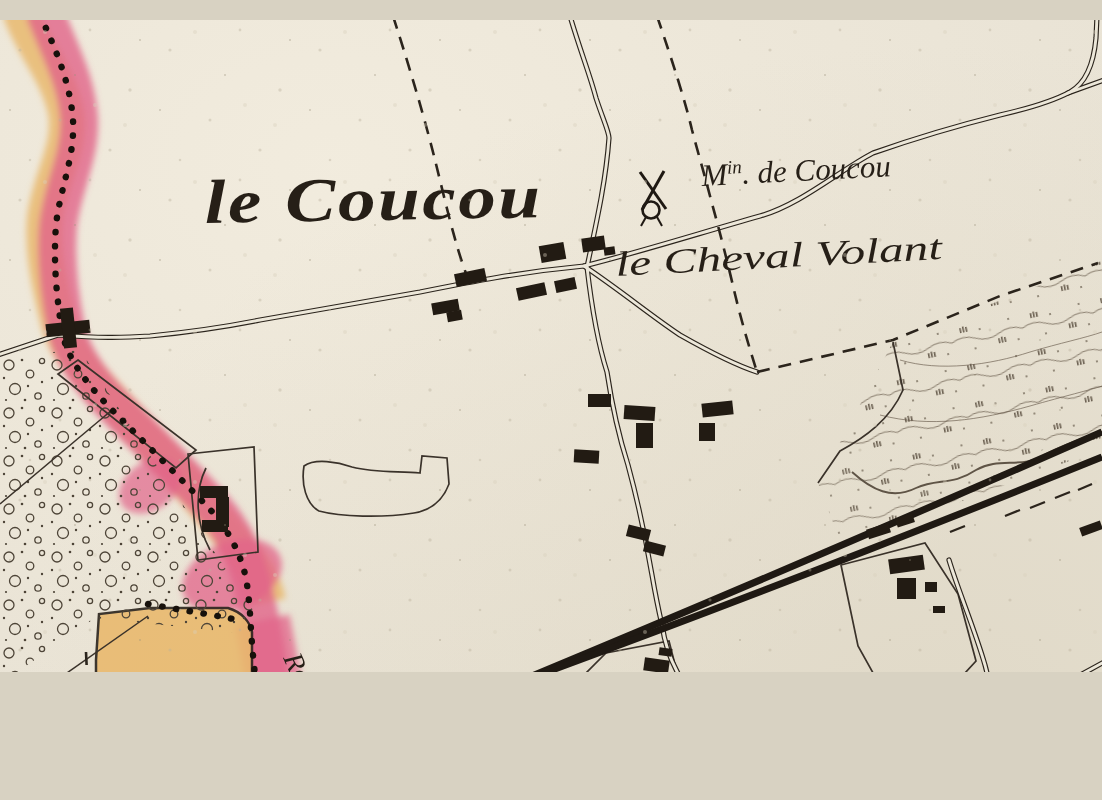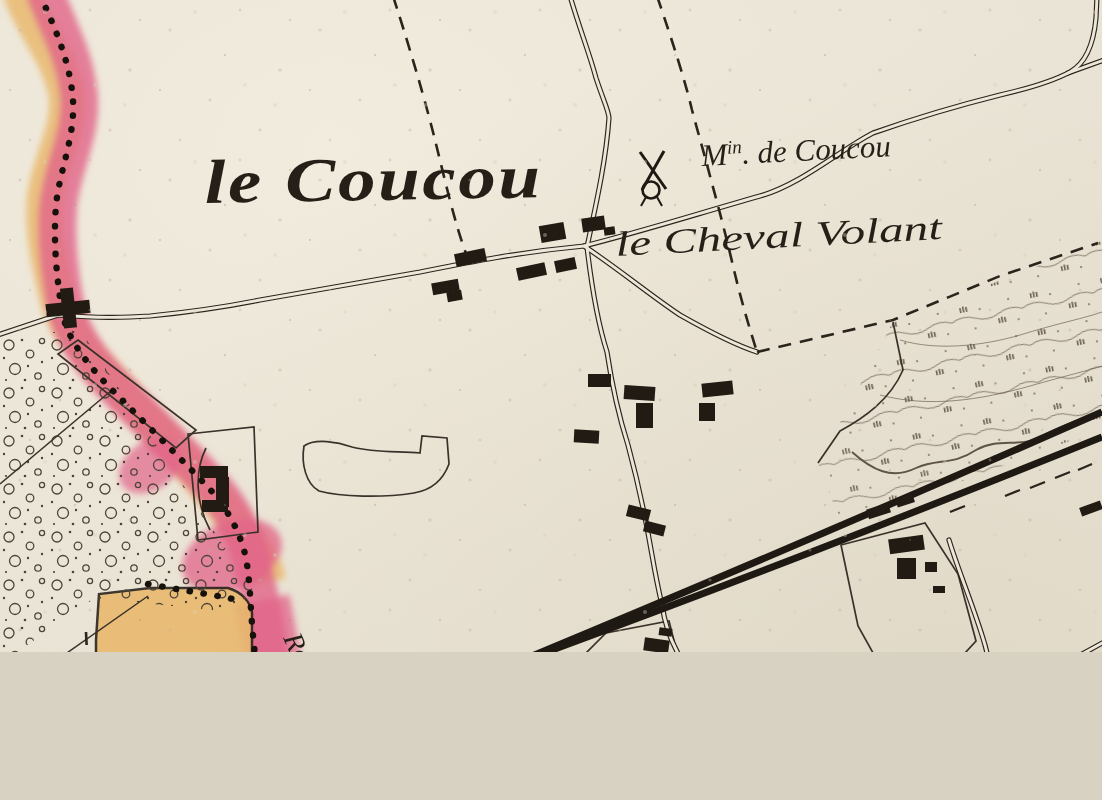--- a/index.html
+++ b/index.html
@@ -1,17 +1,17 @@
 <!DOCTYPE html>
 <html><head>
 <meta charset="utf-8">
 <title>Map</title>
 <style>
   html,body{margin:0;padding:0;background:#d8d2c2;}
-  .stage{width:1102px;height:652px;position:relative;overflow:hidden;background:#e9e3d5;}
+  .stage{width:1102px;height:652px;position:relative;overflow:hidden;background:#e9e3d5;margin-top:20px;}
   svg{display:block;width:1102px;height:800px;}
   .maplabel{font-family:"Liberation Serif","DejaVu Serif",serif;font-style:italic;fill:#261f17;}
   .rc{fill:none;stroke:#2b241c;stroke-width:5.2;stroke-linecap:round;stroke-linejoin:round;}
   .rf{fill:none;stroke:#ece7d9;stroke-width:2.9;stroke-linecap:round;stroke-linejoin:round;}
   .lane{fill:none;stroke:#3a322a;stroke-width:1.5;}
   .parcel{fill:none;stroke:#3a322a;stroke-width:1.7;}
   .dash{fill:none;stroke:#2b241c;stroke-width:2.6;stroke-dasharray:13 9;stroke-linecap:butt;}
   .rail{fill:none;stroke:#1f1913;stroke-width:7;}
   .tick{stroke:#2b241c;stroke-width:2.2;}
   .wavy{fill:none;stroke:#5f5446;stroke-width:1.9;}

